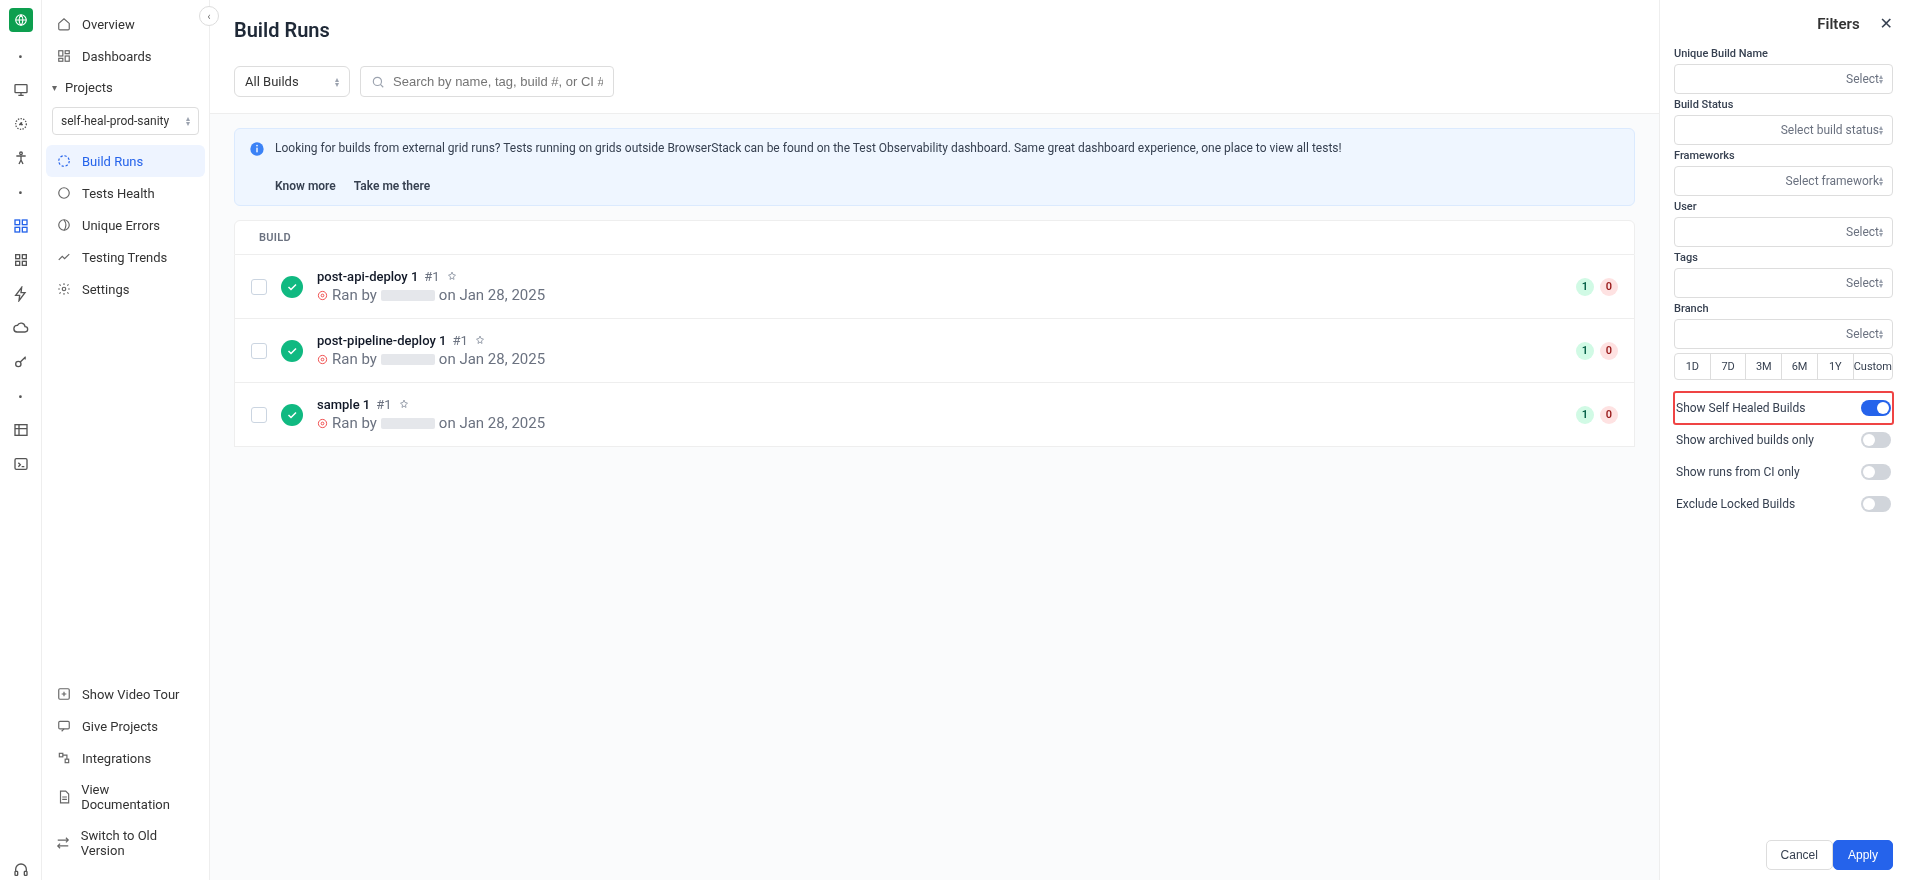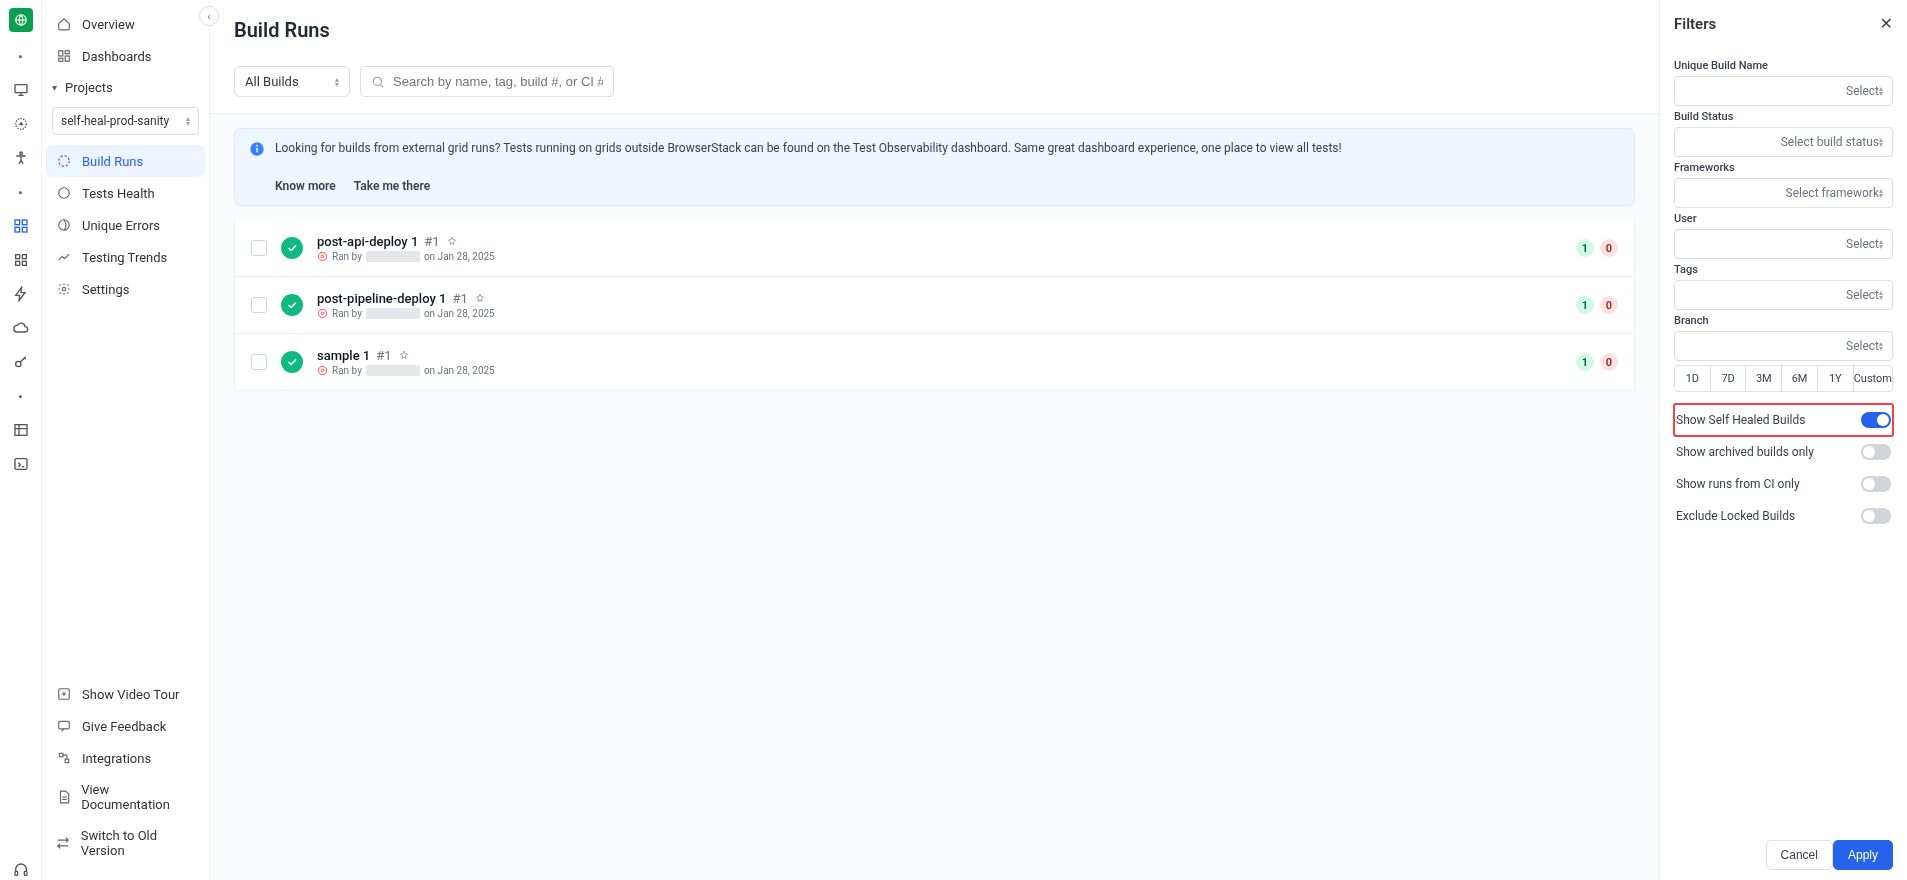--- a/index.html
+++ b/index.html
@@ -32,31 +32,31 @@
 .banner .links { margin-top:24px; display:flex; gap:18px; font-size:12px; }
 .banner .links span { color:#374151; font-weight:600; cursor:pointer; }
 .table-header { padding:10px 24px; font-size:11px; font-weight:600; color:#6b7280; letter-spacing:.3px; border-bottom:1px solid #eee; background:#fff; margin:0 24px; border-top-left-radius:6px; border-top-right-radius:6px; border:1px solid #eee; border-bottom:1px solid #eee; }
 .rows { margin:0 24px; border:1px solid #eee; border-top:none; background:#fff; }
 .row { display:flex; align-items:center; padding:14px 16px; border-bottom:1px solid #eee; }
 .row:last-child { border-bottom:none; }
 .row .cb { width:16px; height:16px; border:1.5px solid #cbd5e1; border-radius:3px; margin-right:14px; cursor:pointer; }
 .row .status { width:22px; height:22px; border-radius:50%; background:#10b981; color:#fff; display:flex; align-items:center; justify-content:center; margin-right:14px; font-size:12px; }
 .row .info .title { font-size:13px; color:#111827; font-weight:500; display:flex; align-items:center; gap:6px; }
 .row .info .title .num { color:#6b7280; font-weight:400; }
-.row .info .sub { font-size:10px; color:#6b7280; margin-top:2px; display:flex; align-items:center; gap:4px; }
+.row .info .sub { font-size:15px; color:#6b7280; margin-top:2px; display:flex; align-items:center; gap:4px; }
 .row .info .sub .ranby-blur { display:inline-block; width:54px; height:11px; background:#e5e7eb; border-radius:2px; }
 .row .spacer { flex:1; }
 .row .badges { display:flex; gap:6px; }
 .badge { min-width:18px; height:18px; padding:0 5px; border-radius:9px; font-size:11px; font-weight:600; display:flex; align-items:center; justify-content:center; }
 .badge.pass { background:#d1fae5; color:#065f46; }
 .badge.fail { background:#fee2e2; color:#991b1b; }
 .heal-icon { width:12px; height:12px; color:#9ca3af; }
 .runby-icon { width:11px; height:11px; color:#ef4444; }
 .filters { width:248px; border-left:1px solid #eee; background:#fff; display:flex; flex-direction:column; padding:14px 14px 10px; }
-.filters-header { display:flex; align-items:center; justify-content:space-between; margin-bottom:26px; }
+.filters-header { display:flex; align-items:center; justify-content:flex-end; margin-bottom:14px;gap:20px; }
 .filters-header h2 { font-size:15px; font-weight:600; }
 .filters-header .close { cursor:pointer; color:#374151; font-size:16px; }
 .fgroup { margin-bottom:4px; }
 .fgroup label { font-size:11px; color:#374151; display:block; margin-bottom:4px; font-weight:500; }
 .fselect { border:1px solid #ddd; border-radius:4px; padding:7px 9px; font-size:12px; display:flex; align-items:center; justify-content:flex-end; cursor:pointer; color:#6b7280; }
 .drange { display:flex; border:1px solid #ddd; border-radius:4px; overflow:hidden; margin-bottom:12px; }
 .drange div { flex:1; text-align:center; padding:6px 0; font-size:11px; cursor:pointer; border-right:1px solid #ddd; color:#374151; }
 .drange div:last-child { border-right:none; }
 .toggle-row { display:flex; align-items:center; justify-content:space-between; padding:8px 2px; font-size:12px; color:#374151; }
 .toggle-row.highlighted { outline:2px solid #ef4444; outline-offset:-1px; border-radius:2px; }
@@ -241,21 +241,21 @@
           </span>
         <span>Show Video Tour</span>
       </div>
       <div class="nav-item">
         <span class="nv-icon">
             <svg width="14" height="14" viewBox="0 0 24 24" fill="none" stroke="currentColor" stroke-width="2">
               <rect x="3" y="4" width="18" height="13" rx="2"></rect>
               <path d="M8 21l4-4"></path>
             </svg>
           </span>
-        <span>Give Feedback</span>
+        <span>Give Projects</span>
       </div>
       <div class="nav-item">
         <span class="nv-icon">
             <svg width="14" height="14" viewBox="0 0 24 24" fill="none" stroke="currentColor" stroke-width="2">
               <rect x="4" y="4" width="6" height="6"></rect>
               <rect x="14" y="14" width="6" height="6"></rect>
               <path d="M10 7h7v7"></path>
             </svg>
           </span>
         <span>Integrations</span>
@@ -311,20 +311,21 @@
           </svg>
         </span>
       <div>
         <div class="msg">Looking for builds from external grid runs? Tests running on grids outside BrowserStack can be found on the Test Observability dashboard. Same great dashboard experience, one place to view all tests!</div>
         <div class="links">
           <span>Know more</span>
           <span>Take me there</span>
         </div>
       </div>
     </div>
+    <div class="table-header">BUILD</div>
     <div class="rows">
 
     <div class="row">
     <div class="cb"></div>
     <div class="status">
             <svg width="12" height="12" viewBox="0 0 24 24" fill="none" stroke="currentColor" stroke-width="3">
               <path d="M5 12l5 5L20 7"></path>
             </svg>
           </div>
     <div class="info">

